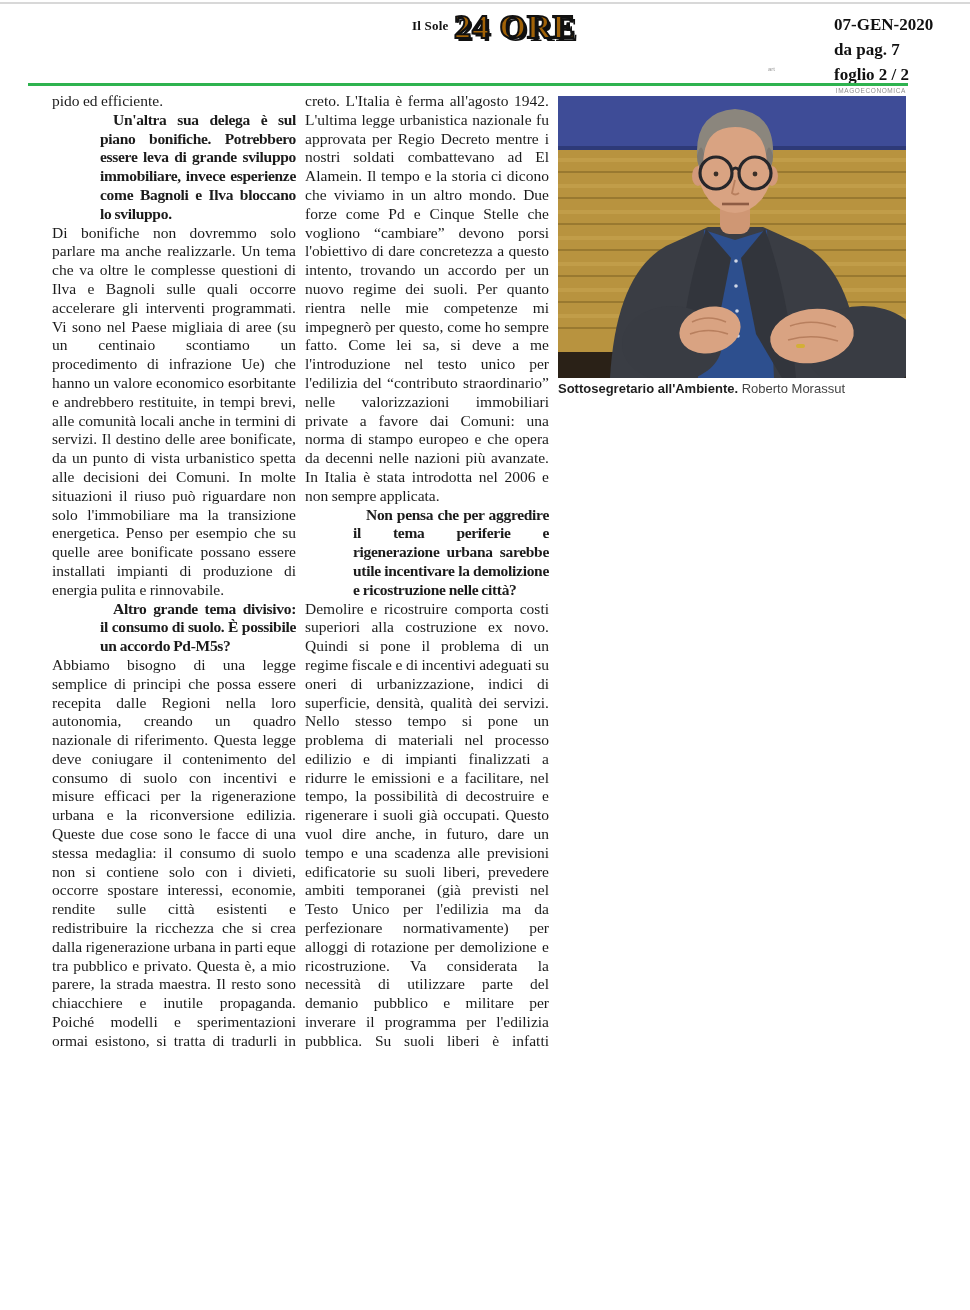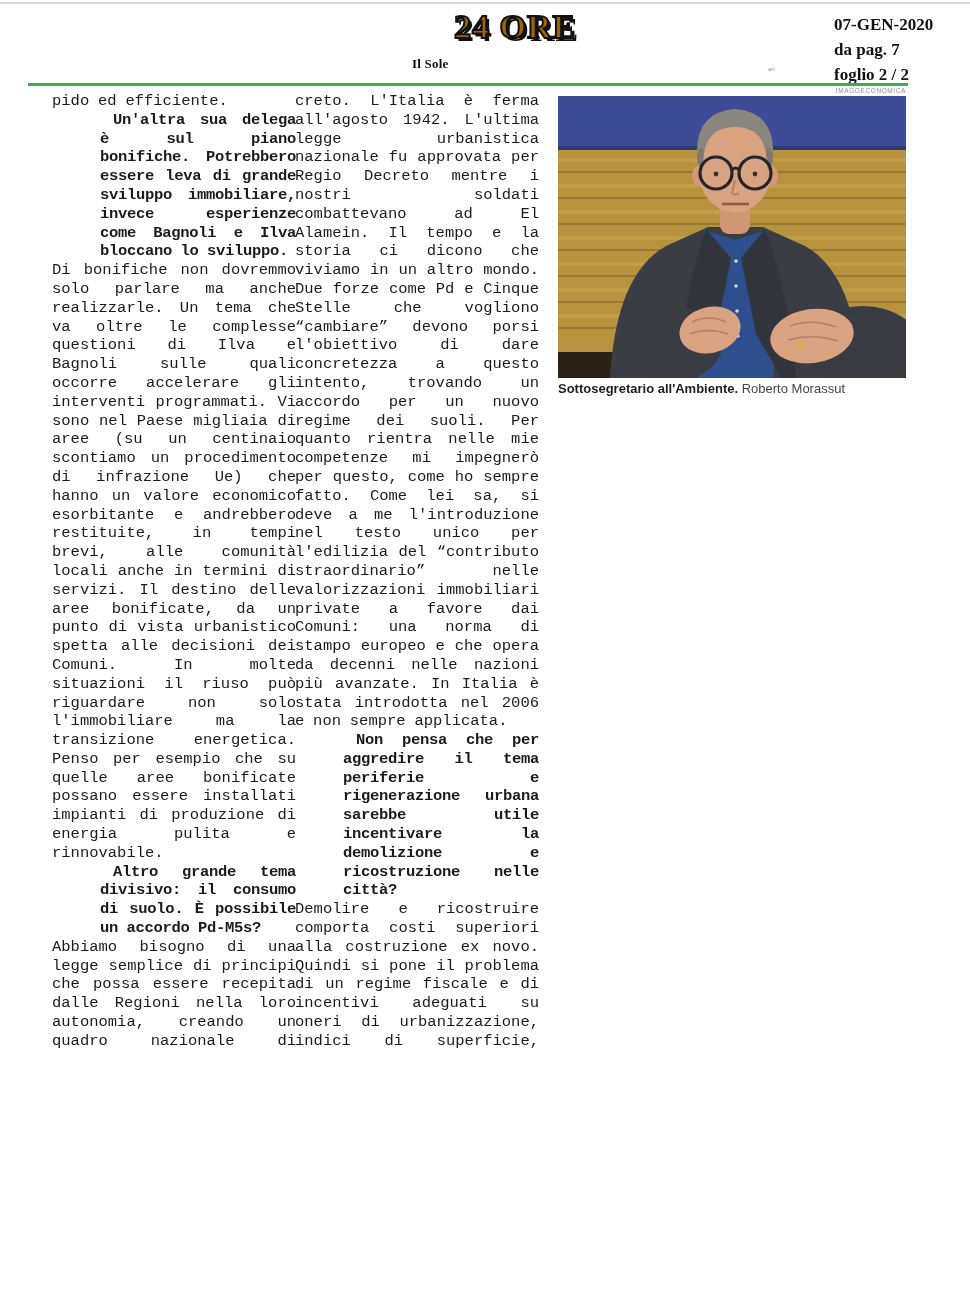--- a/index.html
+++ b/index.html
@@ -14,21 +14,21 @@
   .scan-edge{
     position:absolute;top:2px;left:0;width:970px;height:2px;
     background:#d8d8d8;
   }
   
   #masthead{
     position:absolute;top:8px;left:412px;width:190px;height:54px;
   }
   #masthead .pre{
     position:absolute;top:10px;left:0;
-    font-weight:bold;font-size:13px;letter-spacing:0.2px;color:#111;margin-top:38px;
+    font-weight:bold;font-size:13px;letter-spacing:0.2px;color:#111;
   }
   #masthead .main{
     position:absolute;top:2px;left:42px;
     font-weight:bold;font-size:34px;line-height:1;
     color:#a16207;
     -webkit-text-stroke:2px #111;
     text-shadow:3px 3px 0 #111, 1px 1px 0 #111;
     letter-spacing:1px;
     font-family:"Liberation Serif", serif;
   }
@@ -49,21 +49,21 @@
     background:#2eb34f;
   }
   
   .column{
     position:absolute;top:92px;width:244px;height:960px;
     overflow:hidden;
     font-size:15.5px;line-height:18.8px;
     text-align:justify;
     color:#1b1b1b;
   }
-  .para{margin:0;word-spacing:-0.5px;font-family:Liberation Mono, monospace;}
+  .para{margin:0;word-spacing:-0.5px;}
   .para.bold{font-weight:bold;text-indent:13px;letter-spacing:-0.3px;margin-left:48px;}
   .para.normal{font-weight:normal;}
   
   #photo-credit{
     position:absolute;top:87px;left:558px;width:348px;
     text-align:right;
     font-family:"Liberation Sans", sans-serif;
     font-size:6.5px;letter-spacing:0.6px;color:#8d8d8d;
   }
   #photo-frame{
@@ -102,21 +102,21 @@
     <div>
         <p class="para normal">pido ed efficiente.</p>
         <p class="para bold">Un'altra sua delega è sul piano bonifiche. Potrebbero essere leva di grande sviluppo immobiliare, invece esperienze come Bagnoli e Ilva bloccano lo sviluppo.</p>
         <p class="para normal">Di bonifiche non dovremmo solo parlare ma anche realizzarle. Un tema che va oltre le complesse questioni di Ilva e Bagnoli sulle quali occorre accelerare gli interventi programmati. Vi sono nel Paese migliaia di aree (su un centinaio scontiamo un procedimento di infrazione Ue) che hanno un valore economico esorbitante e andrebbero restituite, in tempi brevi, alle comunità locali anche in termini di servizi. Il destino delle aree bonificate, da un punto di vista urbanistico spetta alle decisioni dei Comuni. In molte situazioni il riuso può riguardare non solo l'immobiliare ma la transizione energetica. Penso per esempio che su quelle aree bonificate possano essere installati impianti di produzione di energia pulita e rinnovabile.</p>
         <p class="para bold">Altro grande tema divisivo: il consumo di suolo. È possibile un accordo Pd-M5s?</p>
         <p class="para normal">Abbiamo bisogno di una legge semplice di principi che possa essere recepita dalle Regioni nella loro autonomia, creando un quadro nazionale di riferimento. Questa legge deve coniugare il contenimento del consumo di suolo con incentivi e misure efficaci per la rigenerazione urbana e la riconversione edilizia. Queste due cose sono le facce di una stessa medaglia: il consumo di suolo non si contiene solo con i divieti, occorre spostare interessi, economie, rendite sulle città esistenti e redistribuire la ricchezza che si crea dalla rigenerazione urbana in parti eque tra pubblico e privato. Questa è, a mio parere, la strada maestra. Il resto sono chiacchiere e inutile propaganda. Poiché modelli e sperimentazioni ormai esistono, si tratta di tradurli in legge ed applicarli.</p>
         <p class="para bold">Per altro, come lei sa bene, da ex assessore di Roma Capitale, aspettiamo una legge urbanistica da venti anni. Vede spiragli, magari legati al tema del consumo del suolo?</p>
       </div>
   </div>
 
-  <div class="column" style="left:295px">
+  <div class="column" style="left:305px">
     <div>
         <p class="para normal">creto. L'Italia è ferma all'agosto 1942. L'ultima legge urbanistica nazionale fu approvata per Regio Decreto mentre i nostri soldati combattevano ad El Alamein. Il tempo e la storia ci dicono che viviamo in un altro mondo. Due forze come Pd e Cinque Stelle che vogliono “cambiare” devono porsi l'obiettivo di dare concretezza a questo intento, trovando un accordo per un nuovo regime dei suoli. Per quanto rientra nelle mie competenze mi impegnerò per questo, come ho sempre fatto. Come lei sa, si deve a me l'introduzione nel testo unico per l'edilizia del “contributo straordinario” nelle valorizzazioni immobiliari private a favore dai Comuni: una norma di stampo europeo e che opera da decenni nelle nazioni più avanzate. In Italia è stata introdotta nel 2006 e non sempre applicata.</p>
         <p class="para bold">Non pensa che per aggredire il tema periferie e rigenerazione urbana sarebbe utile incentivare la demolizione e ricostruzione nelle città?</p>
         <p class="para normal">Demolire e ricostruire comporta costi superiori alla costruzione ex novo. Quindi si pone il problema di un regime fiscale e di incentivi adeguati su oneri di urbanizzazione, indici di superficie, densità, qualità dei servizi. Nello stesso tempo si pone un problema di materiali nel processo edilizio e di impianti finalizzati a ridurre le emissioni e a facilitare, nel tempo, la possibilità di decostruire e rigenerare i suoli già occupati. Questo vuol dire anche, in futuro, dare un tempo e una scadenza alle previsioni edificatorie su suoli liberi, prevedere ambiti temporanei (già previsti nel Testo Unico per l'edilizia ma da perfezionare normativamente) per alloggi di rotazione per demolizione e ricostruzione. Va considerata la necessità di utilizzare parte del demanio pubblico e militare per inverare il programma per l'edilizia pubblica. Su suoli liberi è infatti difficile lanciare nuovi programmi. Tutti aspetti e innovazioni che dovrebbero rientrare in un vero e proprio Urban Act, una legge sulle città. Perché non basta investire risorse per fare politiche urbane pubbliche, servono norme organiche e applicabili.</p>
       </div>
 
   </div>
 
   <div id="photo-credit">IMAGOECONOMICA</div>
 

